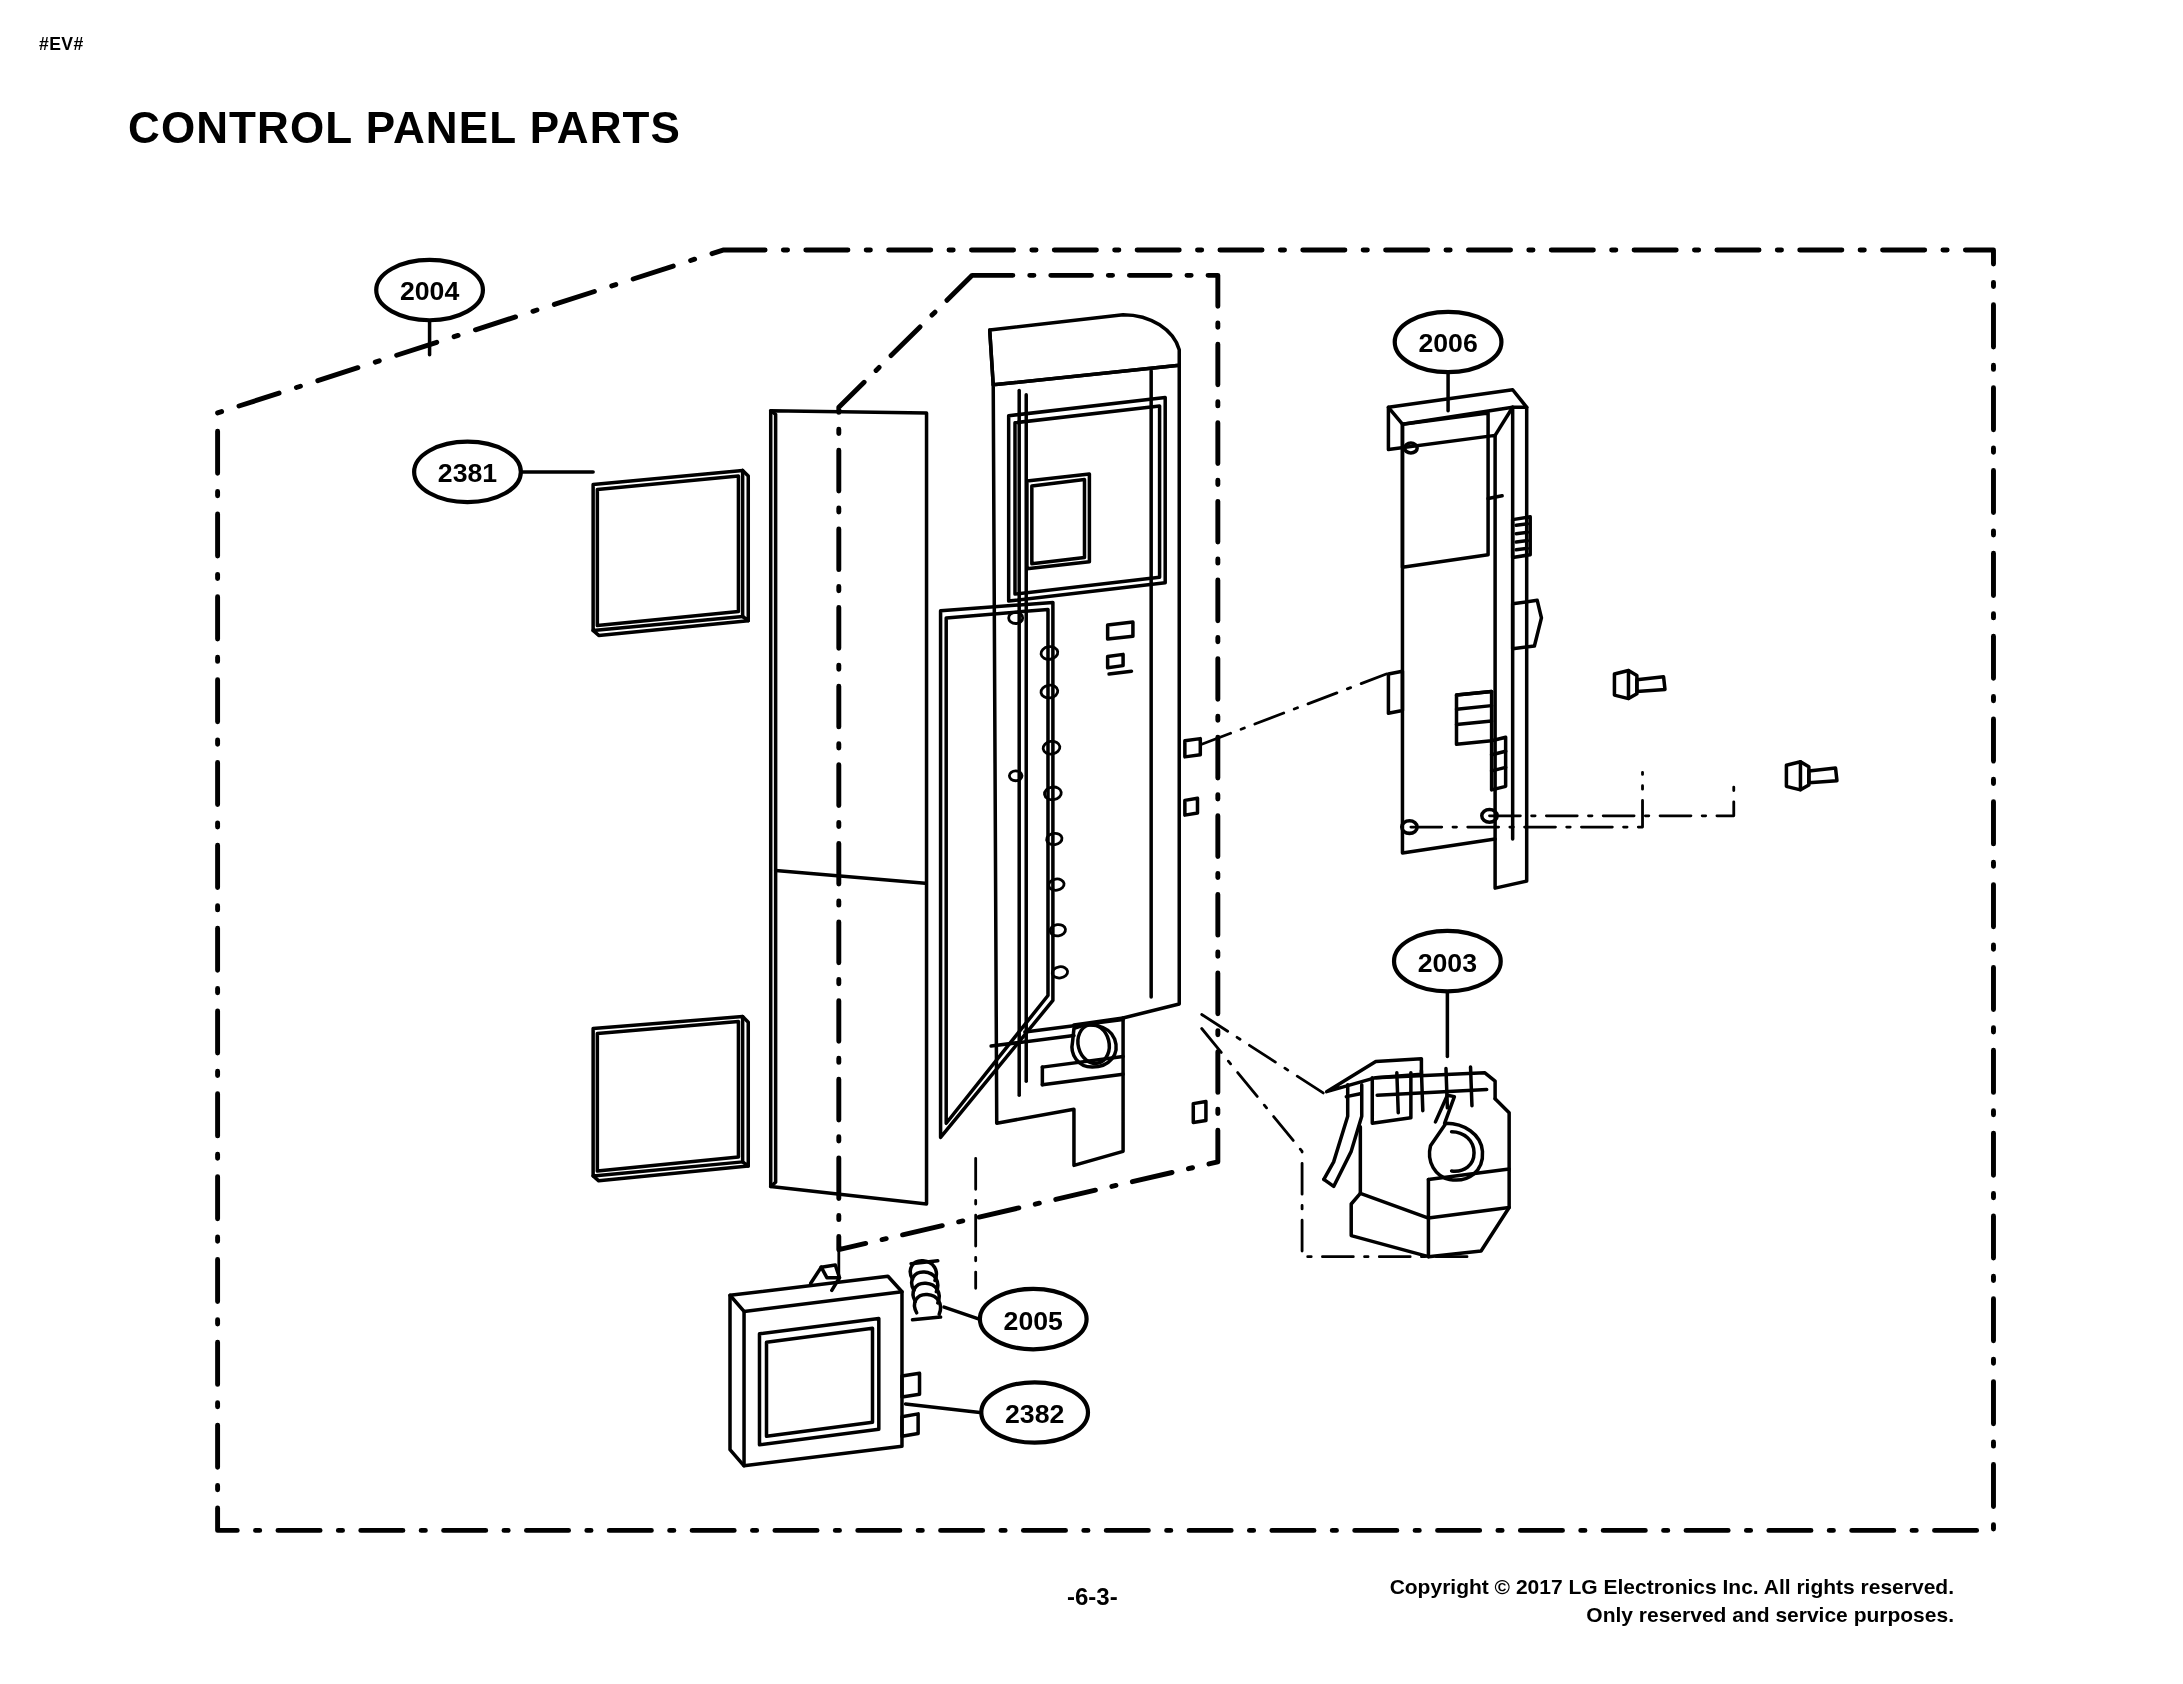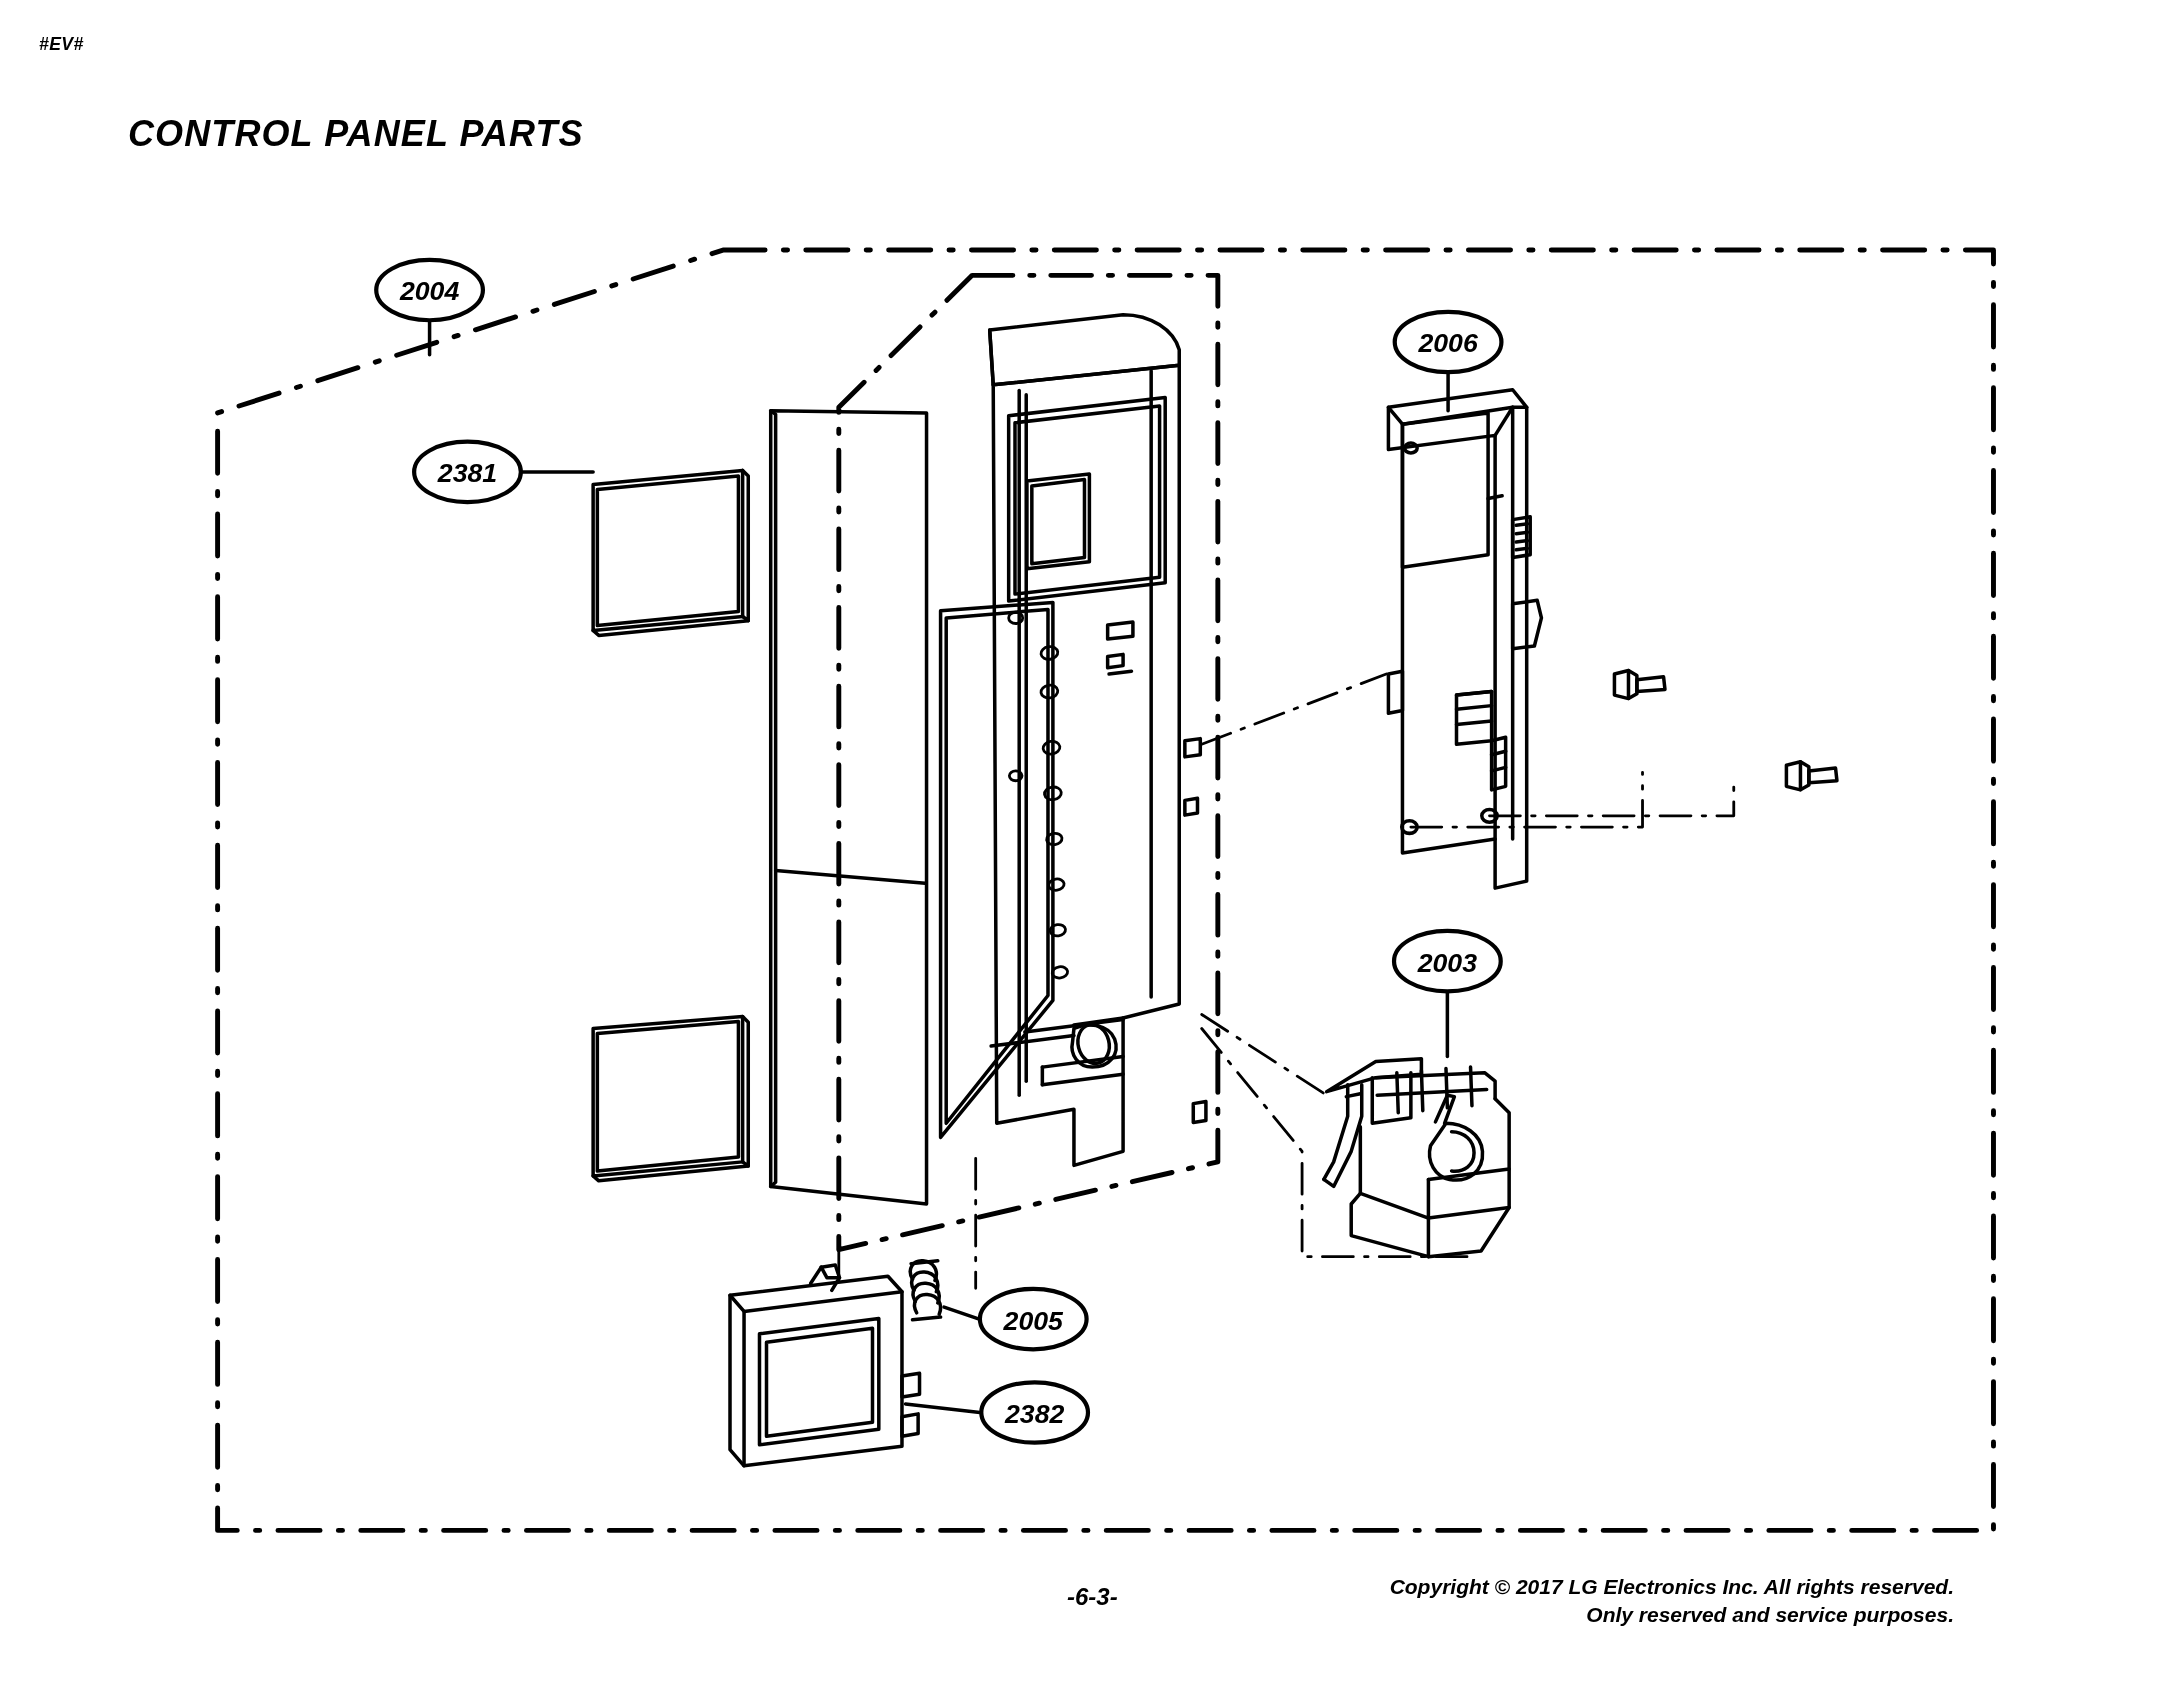--- a/index.html
+++ b/index.html
@@ -13,35 +13,34 @@
     font-family: "Liberation Sans", sans-serif;
     color: #000000;
     position: relative;
     overflow: hidden;
   }
   #sheet {
     position: absolute;
     left: 0; top: 0;
     width: 2028px;
     height: 1685px;
-    font-style: italic;
   }
   .rev-code {
     position: absolute;
     left: 39px;
     top: 34px;
     font-size: 17.6px;
     font-weight: bold;
     letter-spacing: 0.4px;
   }
   .page-title {
     position: absolute;
     left: 128px;
-    top: 113px;
-    font-size: 36px;
+    top: 103px;
+    font-size: 44px;
     font-weight: bold;
     letter-spacing: 1.1px;
   }
   .page-number {
     position: absolute;
     left: 1067px;
     top: 1583px;
     font-size: 24px;
     font-weight: bold;
   }

